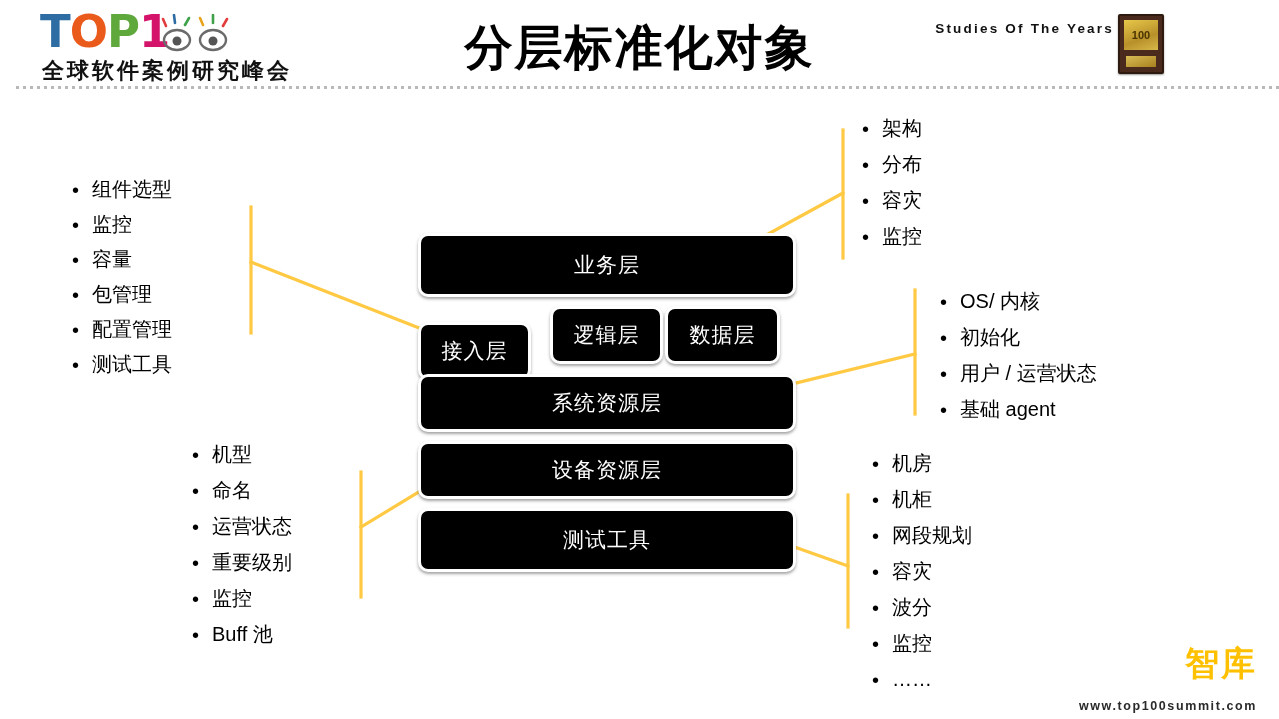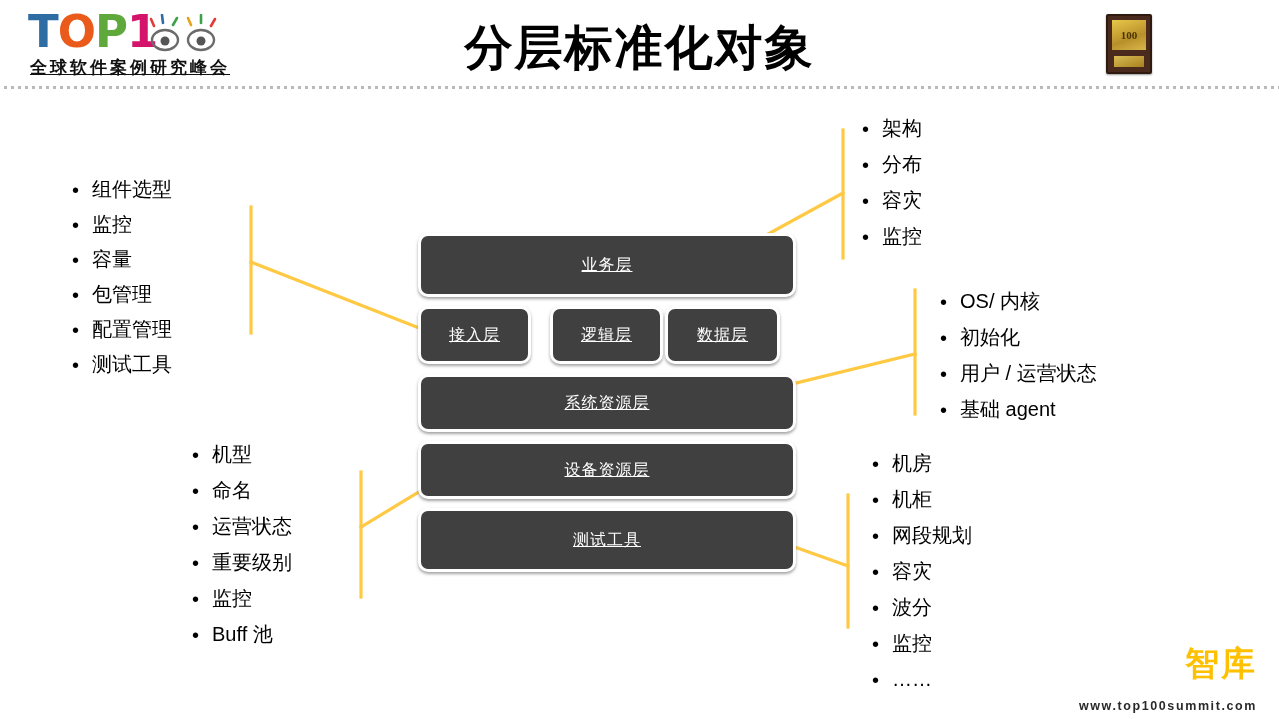--- a/index.html
+++ b/index.html
@@ -4,63 +4,63 @@
 <style>
   html,body{margin:0;padding:0;}
   body{
     width:1279px;height:719px;position:relative;overflow:hidden;
     background:#ffffff;
     font-family:"Liberation Sans","DejaVu Sans",sans-serif;
     color:#000;
   }
 
   
-  #header{position:absolute;left:4px;top:0;width:1158px;height:88px;}
+  #header{position:absolute;left:16px;top:0;width:1158px;height:88px;}
   #hdr-rule{position:absolute;left:0;top:86px;width:1279px;height:3px;
     background-image:repeating-linear-gradient(to right,#b9b9b9 0px,#b9b9b9 3px,#ffffff 3px,#ffffff 7px);}
 
   
   #logo{position:absolute;left:18px;top:8px;width:270px;height:70px;}
   .logo-word{position:absolute;left:6px;top:0px;font-size:45px;font-weight:bold;
     letter-spacing:-1px;font-family:"DejaVu Sans",sans-serif;line-height:48px;}
   .l-t{color:#2E6DA4;}
   .l-o{color:#EA5A1B;}
   .l-p{color:#5FA83C;}
   .l-1{color:#D4136A;}
   #logo-eyes{position:absolute;left:124px;top:6px;width:78px;height:40px;}
-  #logo-sub{position:absolute;left:8px;top:48px;font-size:17px;font-weight:bold;
-    letter-spacing:3px;color:#111;text-decoration:underline;}
+  #logo-sub{position:absolute;left:8px;top:48px;font-size:22px;font-weight:bold;
+    letter-spacing:3px;color:#111;}
 
   
   #hdr-right{position:absolute;right:60px;top:18px;text-align:right;}
   .hdr-line{font-size:13.5px;font-weight:bold;letter-spacing:2.2px;color:#111;line-height:21px;}
   #hdr-badge{position:absolute;right:10px;top:14px;width:42px;height:56px;
     background:#4a2a1c;border:2px solid #2f1a10;border-radius:2px;
     box-shadow:0 1px 2px rgba(0,0,0,.4);}
   #hdr-badge .plate{position:absolute;left:4px;top:4px;right:4px;height:30px;
     background:linear-gradient(160deg,#e8c84a,#b8902a 60%,#d8b84a);
     display:flex;align-items:center;justify-content:center;}
-  #hdr-badge .plate b{font-size:11px;color:#4a3400;font-family:Liberation Serif, serif;}
+  #hdr-badge .plate b{font-size:11px;color:#4a3400;font-family:Liberation Sans, sans-serif;}
   #hdr-badge .plate2{position:absolute;left:6px;bottom:5px;right:6px;height:11px;
     background:linear-gradient(160deg,#d8bc54,#a8801f);}
 
   
   #title{position:absolute;left:0;top:16px;width:1279px;text-align:center;
     font-size:48px;font-weight:bold;letter-spacing:2px;color:#000;
     font-family:"DejaVu Sans",sans-serif;}
 
   
-  .box{position:absolute;background:#404040;border-radius:10px;color:#fff;
+  .box{position:absolute;background:#000000;border-radius:10px;color:#fff;
     display:flex;align-items:center;justify-content:center;
-    font-size:16px;letter-spacing:1px;
+    font-size:21px;letter-spacing:1px;
     border:3px solid #ffffff;
     box-shadow:0 2px 3px rgba(90,90,90,.55);
-    box-sizing:border-box;text-decoration:underline;}
+    box-sizing:border-box;}
   #box-business{left:418px;top:233px;width:378px;height:64px;}
-  #box-access  {left:418px;top:306px;width:113px;height:58px;}
+  #box-access  {left:418px;top:322px;width:113px;height:58px;}
   #box-logic   {left:550px;top:306px;width:113px;height:58px;}
   #box-data    {left:665px;top:306px;width:115px;height:58px;}
   #box-sysres  {left:418px;top:374px;width:378px;height:58px;}
   #box-devres  {left:418px;top:441px;width:378px;height:58px;}
   #box-netres  {left:418px;top:508px;width:378px;height:64px;}
 
   
   #connectors{position:absolute;left:0;top:0;width:1279px;height:719px;pointer-events:none;}
 
   
@@ -116,20 +116,21 @@
         <line x1="27" y1="11" x2="31" y2="4" stroke="#3FA24A"></line>
         <line x1="45" y1="11" x2="42" y2="4" stroke="#E8A21B"></line>
         <line x1="55" y1="9" x2="55" y2="1" stroke="#3FA24A"></line>
         <line x1="65" y1="12" x2="69" y2="5" stroke="#E23B3B"></line>
       </g>
     </svg>
     <div id="logo-sub">全球软件案例研究峰会</div>
   </div>
 
   <div id="hdr-right">
+    <div class="hdr-line">Studies Of The Years</div>
   </div>
   <div id="hdr-badge">
     <div class="plate">
       <b>100</b>
     </div>
     <div class="plate2"></div>
   </div>
 
   <div id="hdr-rule"></div>
 </div>

